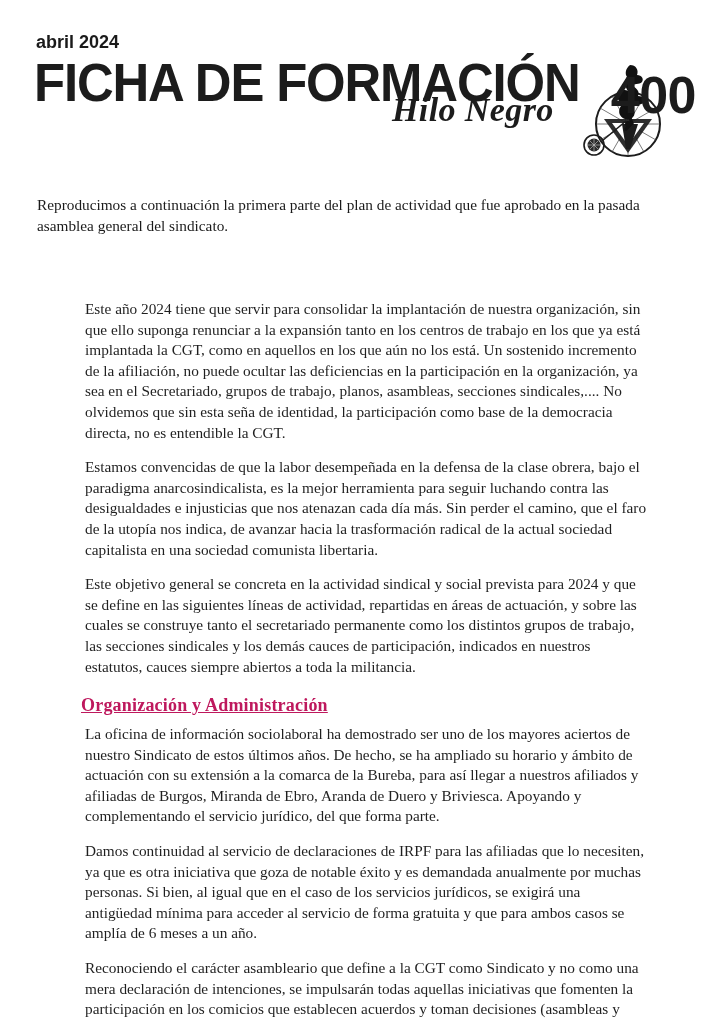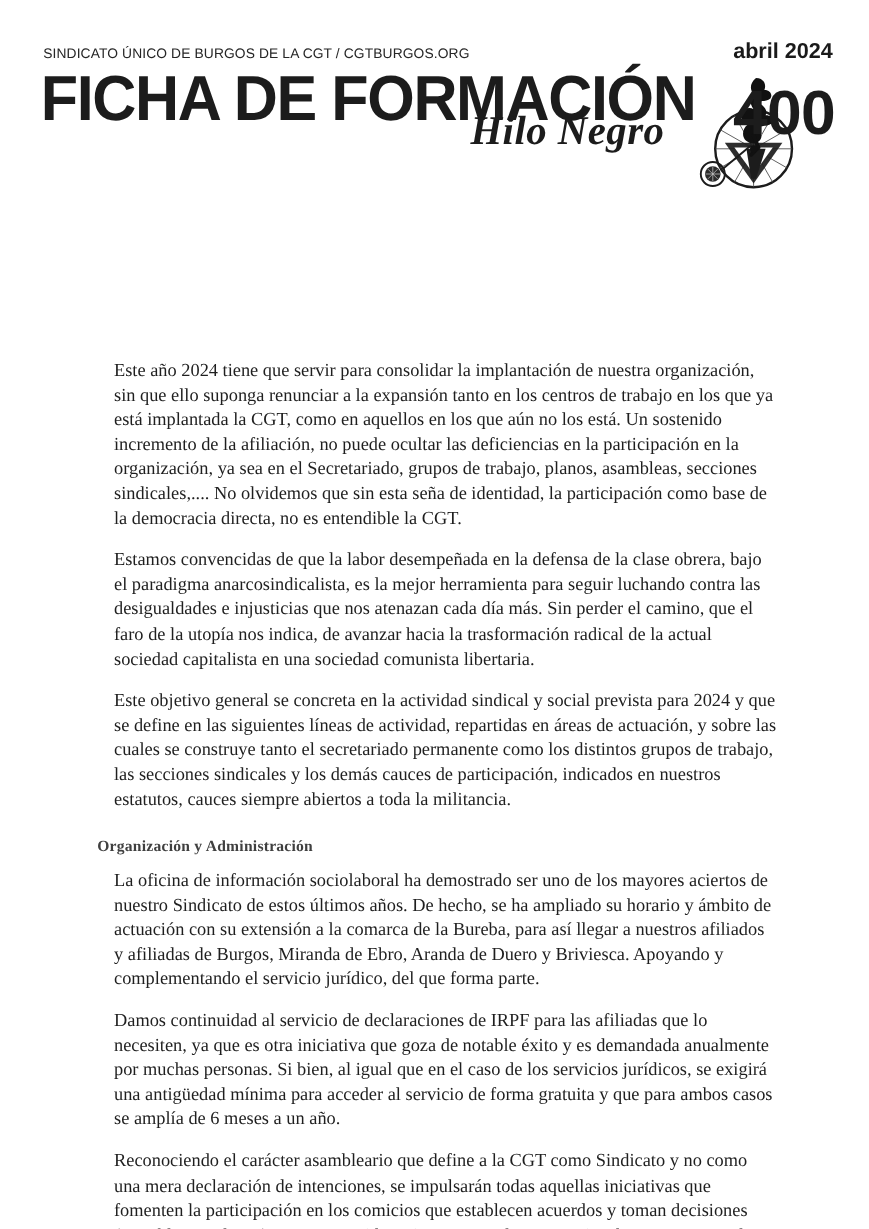--- a/index.html
+++ b/index.html
@@ -144,48 +144,48 @@
   }
 
   .content {
     position: absolute;
     left: 81px;
     top: 299px;
     width: 566px;
   }
 
   .content p {
-    margin: 0 0 14px 14px;
+    margin: 0 0 14px 4px;
     font-size: 15.3px;
     line-height: 20.6px;
     text-align: left;
     color: #1f1f1f;
   }
 
   .content p:last-child { margin-bottom: 0; }
 
   .section-heading {
     margin: 18px 0 9px 0;
     font-family: "Liberation Serif", "DejaVu Serif", serif;
     font-weight: 700;
-    font-size: 13px;
+    font-size: 18px;
     line-height: 20px;
     letter-spacing: 0.2px;
-    color: #404040;
+    color: #be185d;
+    text-decoration: underline;
   }
 </style>
 </head>
 <body>
 
 <div class="page">
 
   <header class="masthead">
 
     <div class="masthead-topline">
-      <span class="publisher">SINDICATO ÚNICO DE BURGOS DE LA CGT / CGTBURGOS.ORG</span>
       <span class="issue-date">abril 2024</span>
     </div>
 
     <div class="masthead-title-row">
 
       <div class="masthead-title">FICHA DE FORMACIÓN</div>
 
       <div class="masthead-subtitle">Hilo Negro</div>
 
       <div class="masthead-logo">
@@ -230,20 +230,21 @@
 
           <path d="M46 52 L50 62 L44 68" stroke="#111111" stroke-width="3.2" fill="none" stroke-linecap="round"></path>
           <circle cx="46" cy="63" r="3" fill="#111111"></circle>
         </svg>
       </div>
 
       <div class="masthead-number">400</div>
     </div>
   </header>
 
+  <p class="intro">Reproducimos a continuación la primera parte del plan de actividad que fue aprobado en la pasada asamblea general del sindicato.</p>
 
 
   <section class="content">
 
     <p>Este año 2024 tiene que servir para consolidar la implantación de nuestra organización, sin que ello suponga renunciar a la expansión tanto en los centros de trabajo en los que ya está implantada la CGT, como en aquellos en los que aún no los está. Un sostenido incremento de la afiliación, no puede ocultar las deficiencias en la participación en la organización, ya sea en el Secretariado, grupos de trabajo, planos, asambleas, secciones sindicales,.... No olvidemos que sin esta seña de identidad, la participación como base de la democracia directa,  no es entendible la CGT.</p>
     <p>Estamos convencidas de que la labor desempeñada en la defensa de la clase obrera, bajo el paradigma anarcosindicalista, es la mejor herramienta para seguir luchando contra las desigualdades e injusticias que nos atenazan cada día más. Sin perder el camino, que el faro de la utopía nos indica, de avanzar hacia la trasformación radical de la actual sociedad capitalista en una sociedad comunista libertaria.</p>
     <p>Este objetivo general se concreta en la actividad sindical y social prevista para 2024 y que se define en las siguientes líneas de actividad, repartidas en áreas de actuación, y sobre las cuales se construye tanto el secretariado permanente como los distintos grupos de trabajo, las secciones sindicales y los demás cauces de participación, indicados en nuestros estatutos, cauces siempre abiertos a toda la militancia.</p>
 
     <h2 class="section-heading">Organización y Administración</h2>
 

